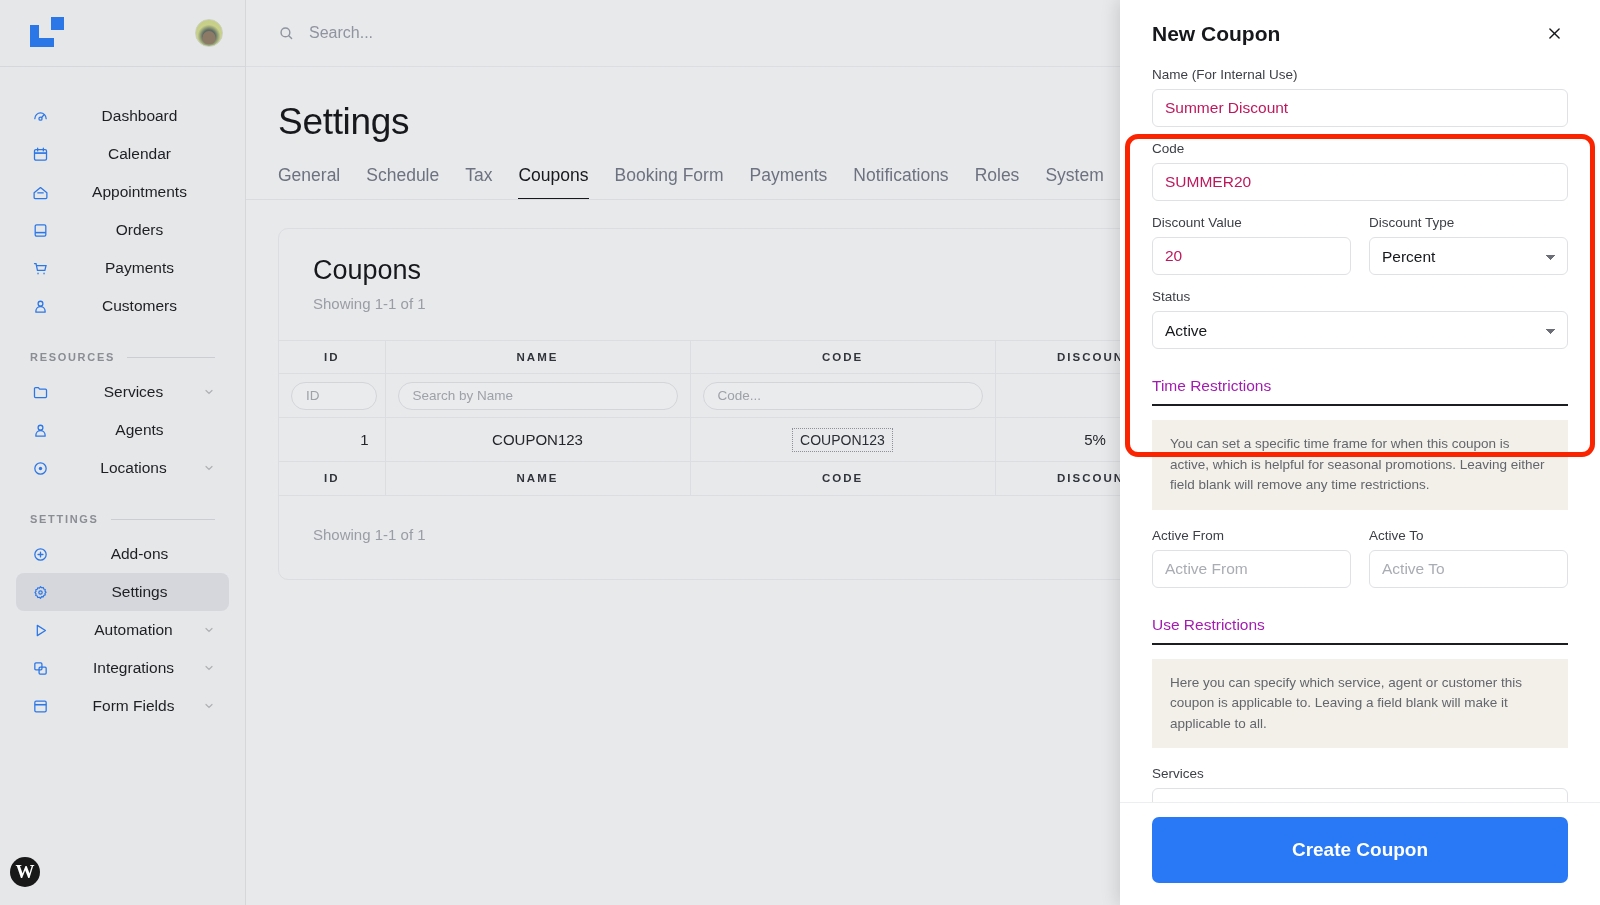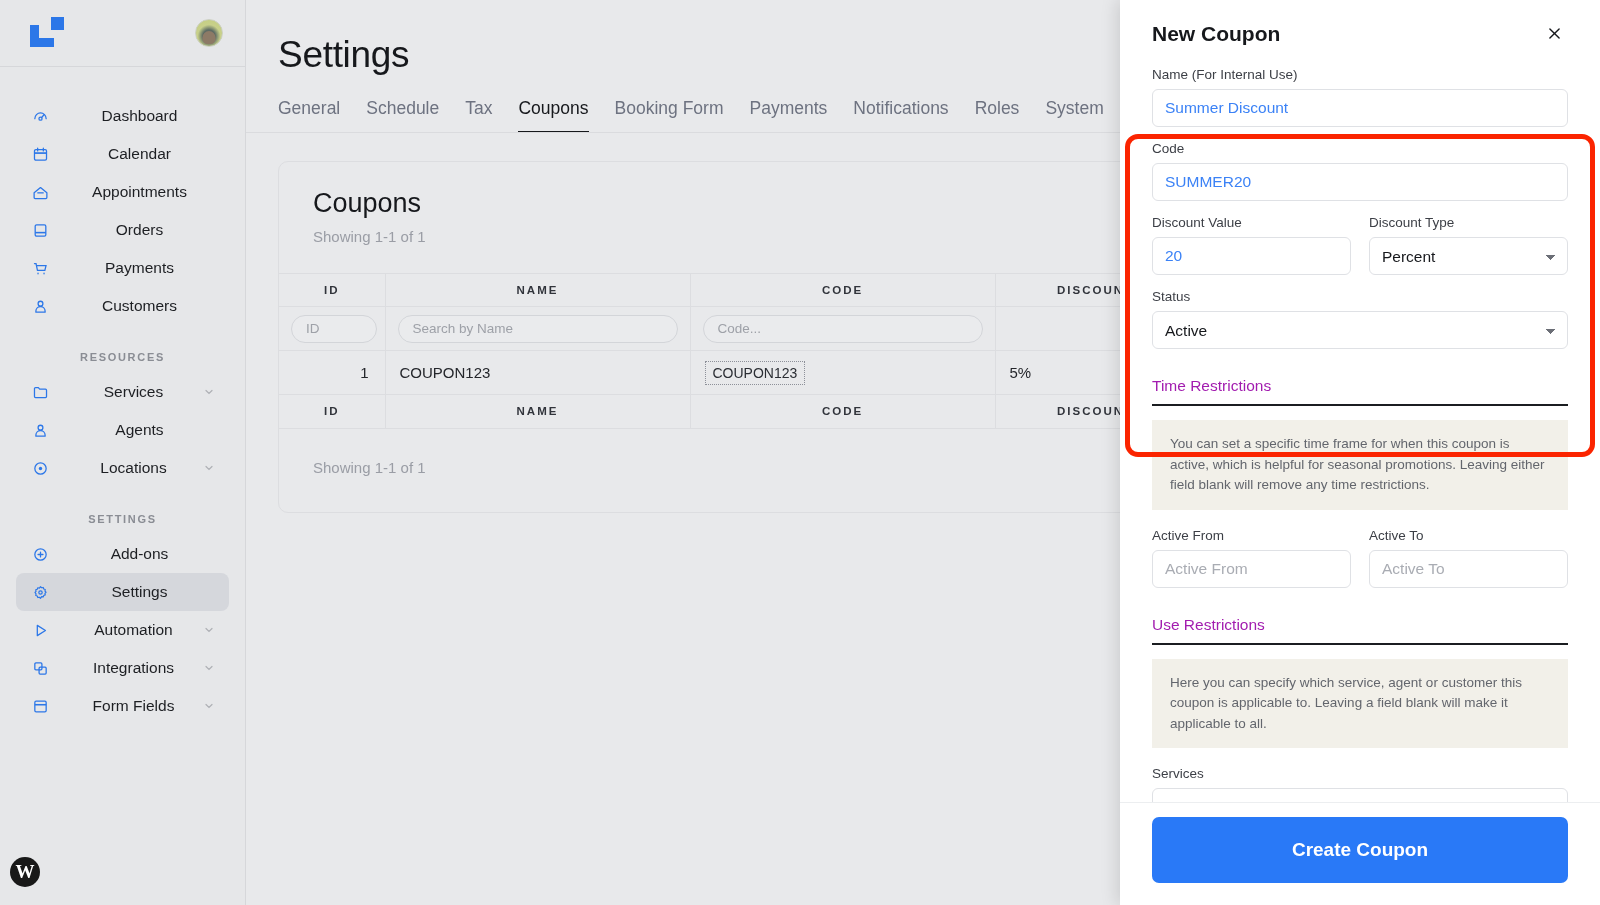--- a/index.html
+++ b/index.html
@@ -62,21 +62,21 @@
     flex: 0 0 20px;
   }
   .sb-item .ico svg { width: 17px; height: 17px; display:block; }
   .sb-item .lbl { flex: 1; white-space: nowrap; }
   .sb-item.active { background: #d5d7dc; }
   .caret { width: 12px; height: 12px; opacity: .45; }
   .sb-group {
     display: flex; align-items: center;
     margin: 26px 30px 10px 30px;
     font-size: 11px; letter-spacing: 1.7px;
-    color: #8a8d94; font-weight: 600; flex-direction: column;
+    color: #8a8d94; font-weight: 600;
   }
   .sb-group .rule {
     flex: 1; height: 1px; background: #cbcdd2; margin-left: 12px;
   }
   .wp-badge {
     position: absolute; left: 10px; bottom: 18px;
     width: 30px; height: 30px; border-radius: 50%;
     background: #191919; color: #fff;
     display: flex; align-items: center; justify-content: center;
     font-family: "Liberation Serif", serif; font-size: 19px; font-weight: 700;
@@ -147,21 +147,21 @@
   .filter-row td { height: 44px; padding: 0 12px; }
   .f-input {
     width: 100%; height: 28px; border: 1px solid #d3d5d9;
     border-radius: 15px; background: #eaebed; outline: none;
     font-family: inherit; font-size: 13.5px; color: #55585f;
     padding: 0 14px;
   }
   .f-input::placeholder { color: #9ea1a8; }
   .f-id { width: 86px; }
   .data-row td {
-    height: 44px; font-size: 15px; color: #24262b; padding: 0 14px;
+    height: 44px; font-size: 15px; color: #24262b; padding: 0 14px; text-align: center;
   }
   .data-row td.id-cell { text-align: right; padding-right: 16px; }
   .code-chip {
     display: inline-block; border: 1px dotted #8d9099;
     padding: 3px 7px; font-size: 14px; color: #2b2e34;
   }
   .card-foot {
     border-top: 1px solid #dcdde0; padding: 30px 34px 36px 34px;
     font-size: 15px; color: #9a9da5;
   }
@@ -196,21 +196,21 @@
     border: 5px solid #fb2400; border-radius: 13px;
     pointer-events: none; z-index: 5;
   }
   .fld { margin-bottom: 14px; }
   .fld-label {
     font-size: 13.5px; color: #3c3f46; margin-bottom: 7px; display: block;
   }
   .txt {
     width: 100%; height: 38px; border: 1px solid #dfe1e5; border-radius: 6px;
     padding: 0 12px; outline: none; background: #fff;
-    font-family: inherit; font-size: 15.5px; color: #3b82f6;
+    font-family: inherit; font-size: 15.5px; color: #be185d;
   }
   .txt::placeholder { color: #a9acb3; }
   .sel {
     width: 100%; height: 38px; border: 1px solid #dfe1e5; border-radius: 6px;
     padding: 0 28px 0 12px; outline: none; background: #fff;
     font-family: inherit; font-size: 15.5px; color: #16181c;
     appearance: none; -webkit-appearance: none;
     background-image:
       linear-gradient(45deg, transparent 50%, #6b6e76 50%),
       linear-gradient(135deg, #6b6e76 50%, transparent 50%);
@@ -426,20 +426,29 @@
 
     </nav>
 
     <div class="wp-badge">
       <span>W</span>
     </div>
   </aside>
 
   <main class="main">
 
+    <div class="topbar">
+      <div class="search-wrap">
+        <svg viewBox="0 0 24 24" fill="none" stroke-width="2" stroke-linecap="round">
+          <circle cx="10.5" cy="10.5" r="6.2"></circle>
+            <path d="m15.2 15.2 4 4"></path>
+        </svg>
+        <input class="search-input" value="" placeholder="Search..." style="">
+      </div>
+    </div>
 
     <h1 class="page-title">Settings</h1>
 
     <div class="tabs">
       <div class="tab">General</div>
       <div class="tab">Schedule</div>
       <div class="tab">Tax</div>
       <div class="tab active">Coupons</div>
       <div class="tab">Booking Form</div>
       <div class="tab">Payments</div>

